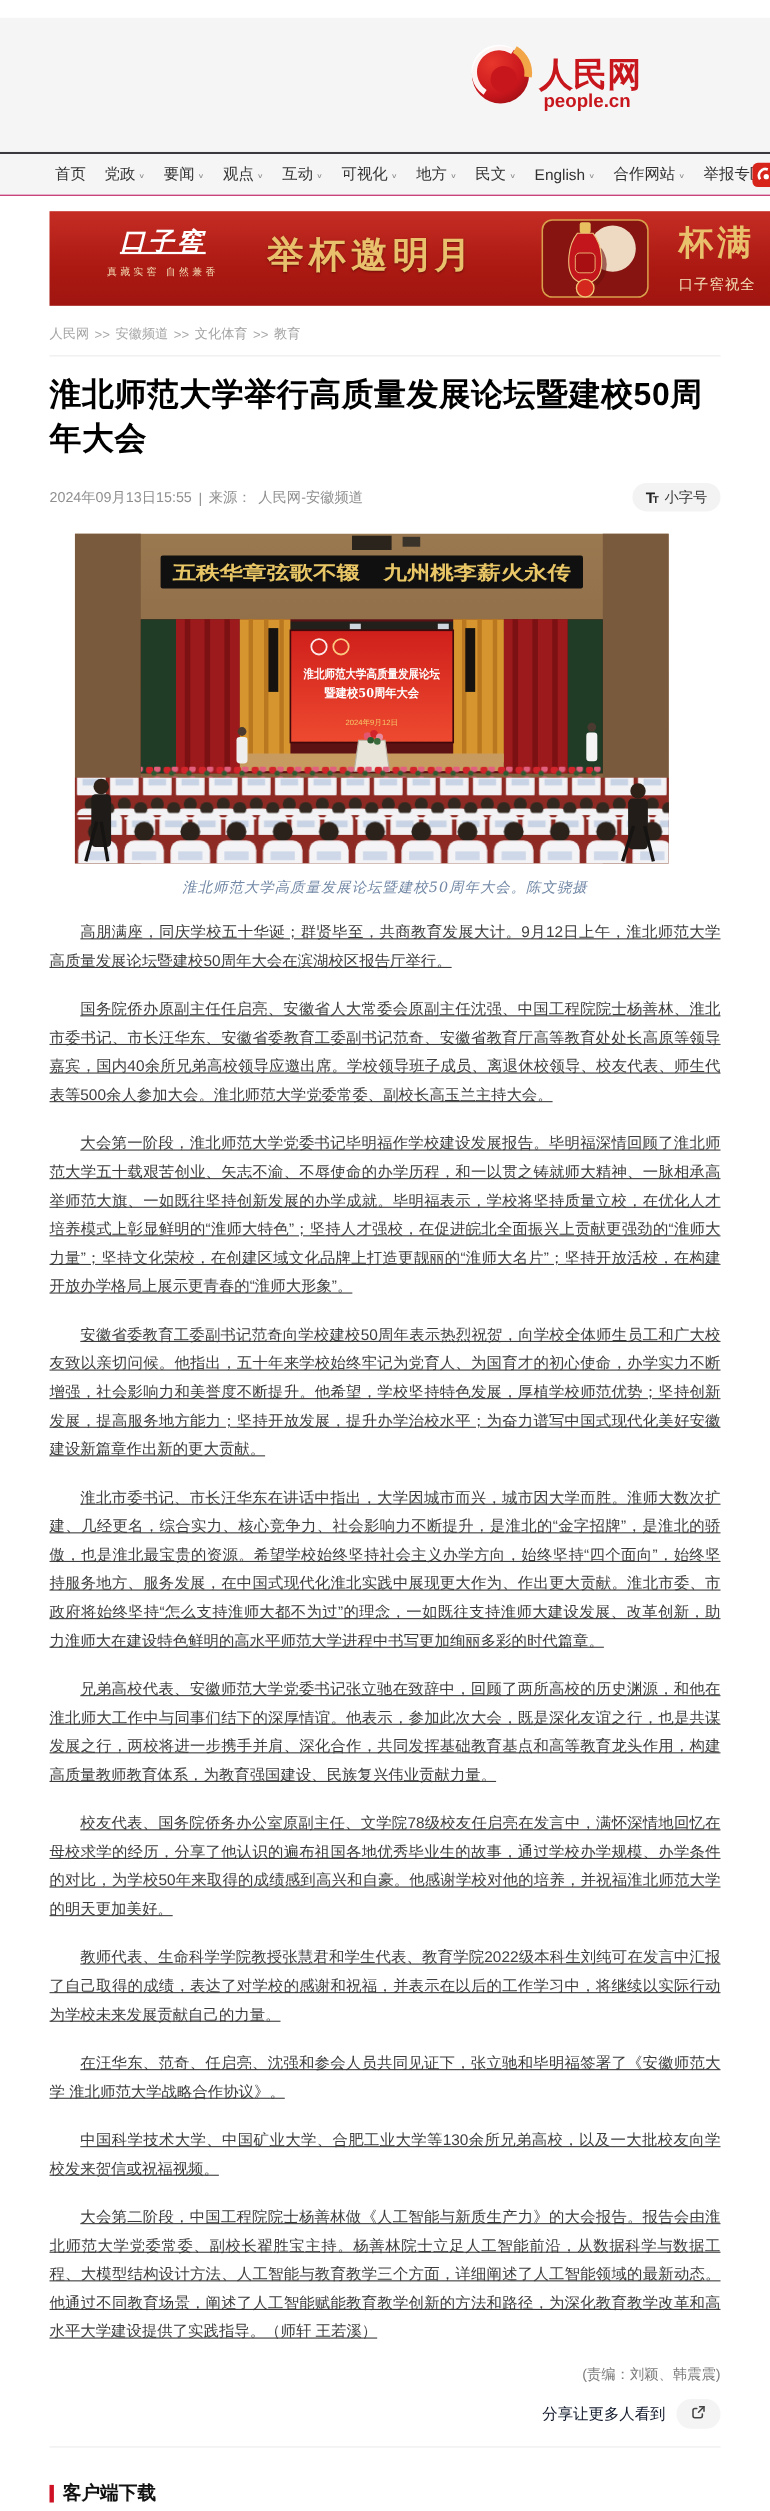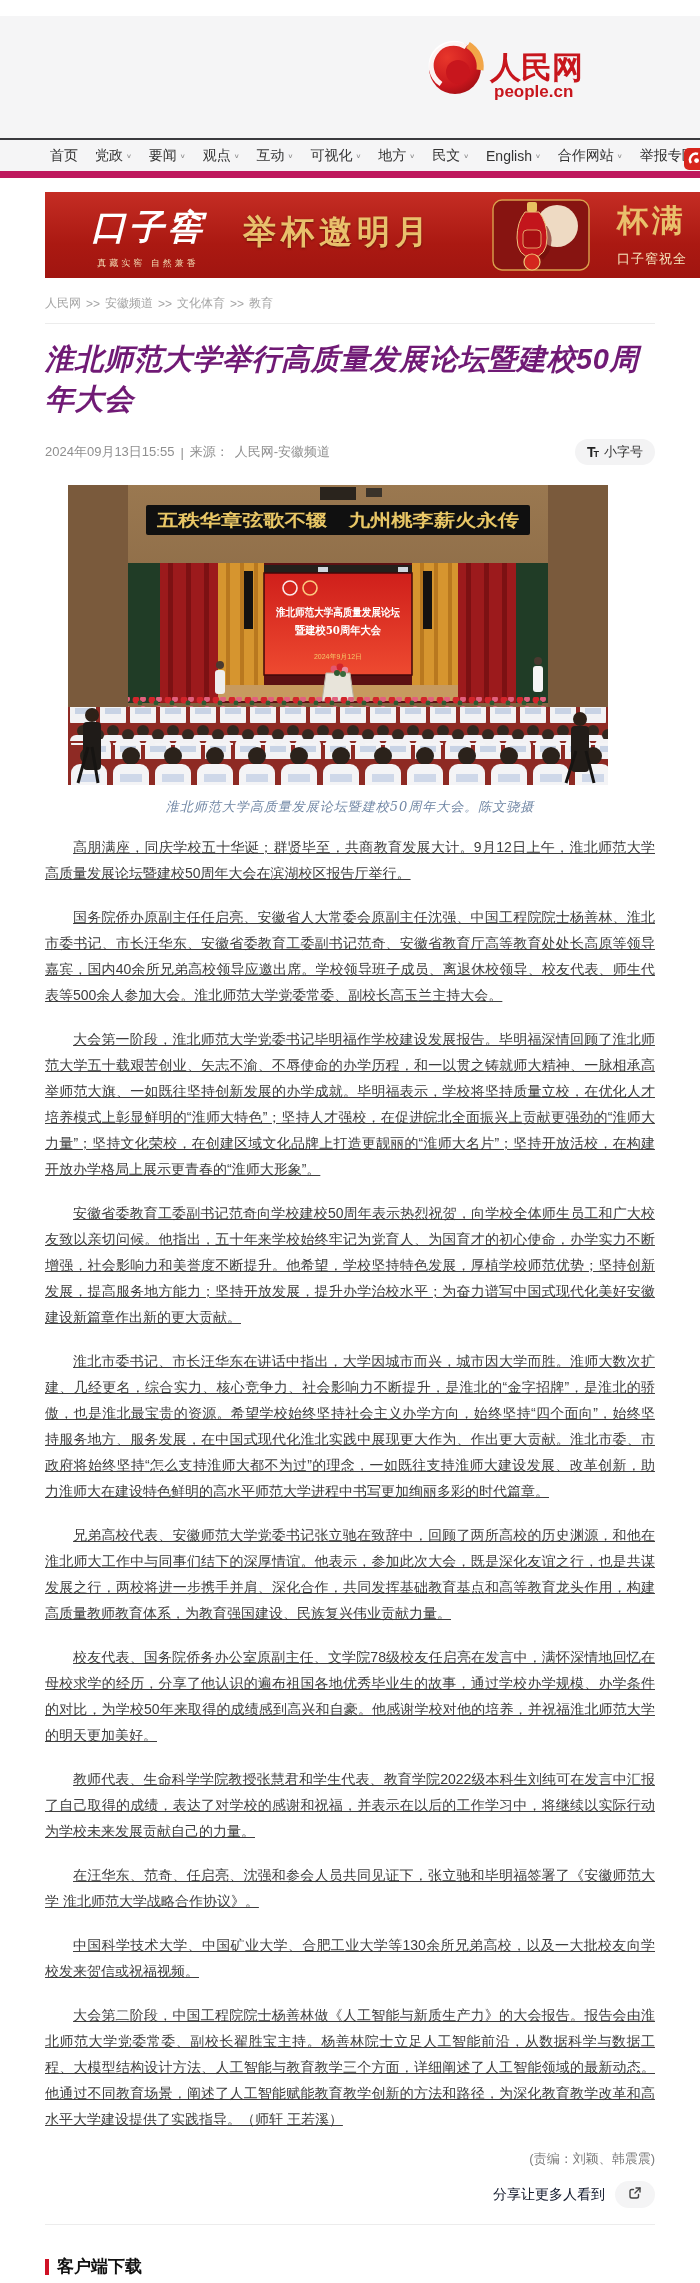--- a/index.html
+++ b/index.html
@@ -4,45 +4,45 @@
 <style>
   * { margin:0; padding:0; box-sizing:border-box; }
   html,body { background:#ffffff; }
   body { font-family:"Liberation Sans","DejaVu Sans",sans-serif; }
   .page { position:relative; width:700px; height:2283px; margin:16px auto; background:#fff; overflow:hidden; }
 
   
   .site-header { height:122px; background:#f5f5f6; position:relative; }
   .logo { position:absolute; left:428px; top:20px; display:block; text-decoration:none; }
   .nav-rule { height:2px; background:#3a3a3e; }
-  .topnav { height:38px; background:#f5f5f6; border-bottom:7px solid #be185d; display:flex; align-items:center; padding-left:50px; position:relative; }
+  .topnav { height:38px; background:#f5f5f6; border-bottom:1px solid #be185d; display:flex; align-items:center; padding-left:50px; position:relative; }
   .nav-item { display:flex; align-items:center; gap:3px; margin-right:17px; font-size:14px; color:#333; text-decoration:none; white-space:nowrap; }
   .chev { font-size:8px; color:#8d8d8d; transform:scaleY(.75); margin-top:2px; }
   .nav-app { position:absolute; right:-6px; top:8px; width:22px; height:22px; border-radius:5px; background:#d8251c; display:flex; align-items:center; justify-content:center; }
 
   .content { padding:0 45px; }
 
   
   .ad-banner { display:block; margin-top:14px; margin-right:-45px; height:86px; position:relative; overflow:hidden; text-decoration:none;
     background:linear-gradient(180deg,#c52d24 0%,#ab1912 60%,#a01510 100%); }
   .ad-brand { position:absolute; left:38px; top:12px; width:130px; text-align:center; }
-  .ad-brand-name { font-family:"DejaVu Serif","Liberation Serif",serif; font-weight:bold; font-style:italic; font-size:35px; color:#fff; letter-spacing:3px; }
+  .ad-brand-name { font-family:"DejaVu Serif","Liberation Serif",serif; font-weight:bold; font-style:italic; font-size:23px; color:#fff; letter-spacing:3px;text-decoration:underline; }
   .ad-tagline { margin-top:6px; font-size:9px; color:#f3ddb4; letter-spacing:3px; }
   .ad-slogan { position:absolute; left:178px; top:18px; width:230px; text-align:center;
     font-family:"DejaVu Serif","Liberation Serif",serif; font-weight:bold; font-size:33px; color:#e9c06c; letter-spacing:5px; text-shadow:0 1px 2px rgba(60,10,5,.6); }
   .ad-art { position:absolute; left:420px; top:4px; }
   .ad-right { position:absolute; left:572px; top:8px; width:140px; }
   .ad-right-title { font-family:"DejaVu Serif","Liberation Serif",serif; font-weight:bold; font-size:31px; color:#e9c06c; letter-spacing:4px; }
   .ad-right-sub { margin-top:8px; font-size:13px; color:#f6e7bd; letter-spacing:1px; }
 
   
   .breadcrumb { margin-top:17px; font-size:12px; color:#a5a5a5; display:flex; gap:5px; align-items:center; }
   .breadcrumb a { color:#a5a5a5; text-decoration:none; }
   .rule-light { margin-top:11px; height:1px; background:#ececec; }
-  .article-title { margin-top:15px; font-size:29px; line-height:40px; color:#701a75; font-weight:600; letter-spacing:.5px;font-style:italic; }
+  .article-title { margin-top:15px; font-size:29px; line-height:40px; color:#000000; font-weight:600; letter-spacing:.5px; }
   .meta-row { margin-top:20px; display:flex; justify-content:space-between; align-items:center; }
   .meta-left { font-size:13px; color:#8f8f8f; display:flex; gap:6px; align-items:center; }
   .meta-left a { color:#8f8f8f; text-decoration:none; }
   .font-pill { background:#f3f3f4; border:none; border-radius:15px; height:26px; padding:0 12px; display:flex; align-items:center; gap:5px; color:#333; font-size:13px; cursor:pointer; }
   .ticon { font-weight:bold; color:#222; line-height:1; }
   .ticon-big { font-size:14px; } .ticon-small { font-size:9px; margin-left:-2px; }
 
   
   .photo-fig { margin:20px auto 0; width:564px; }
   .photo-fig svg { display:block; }

